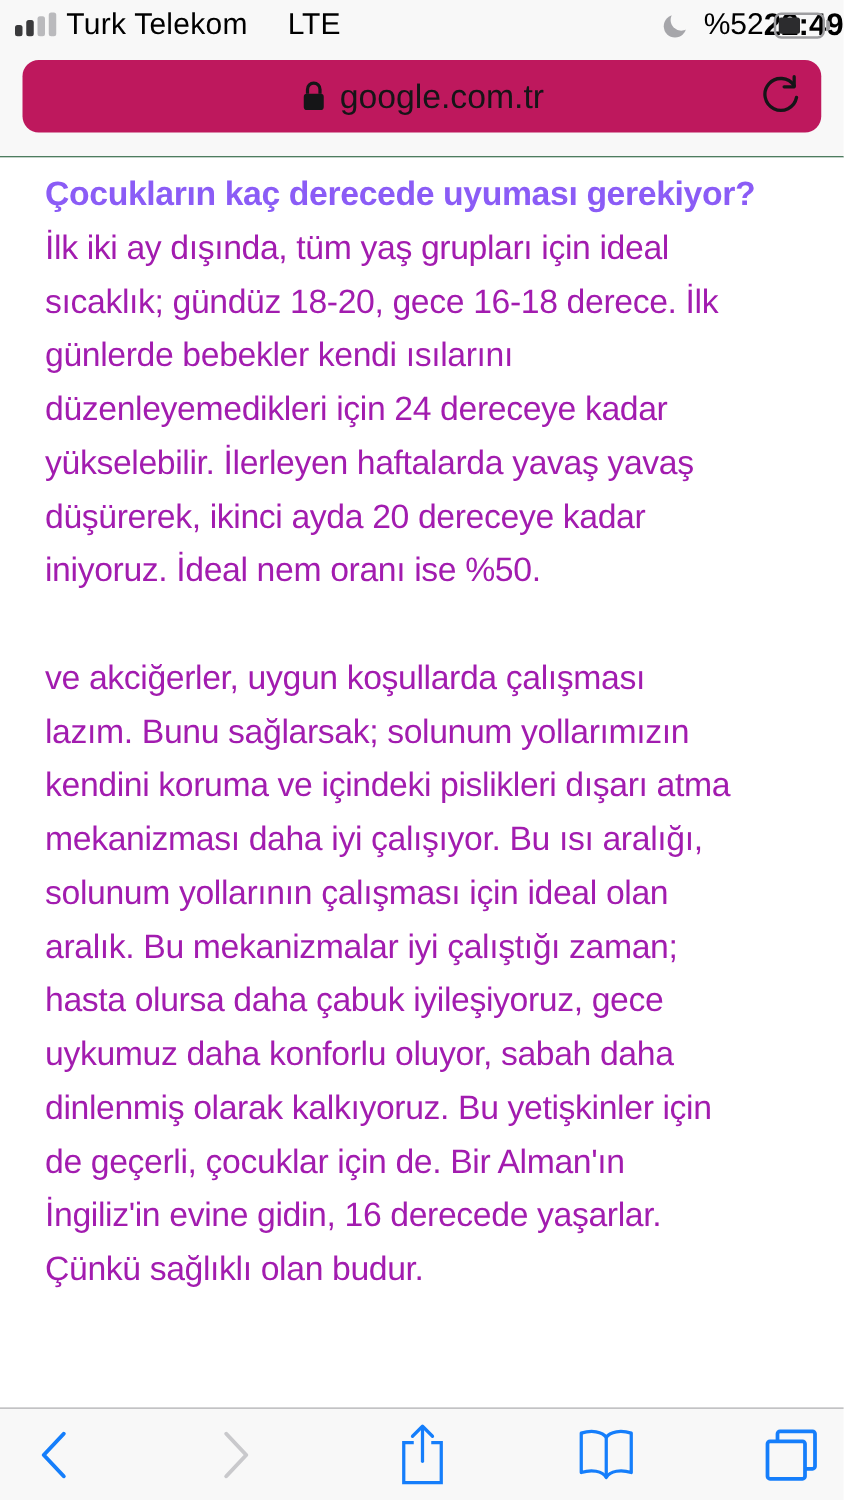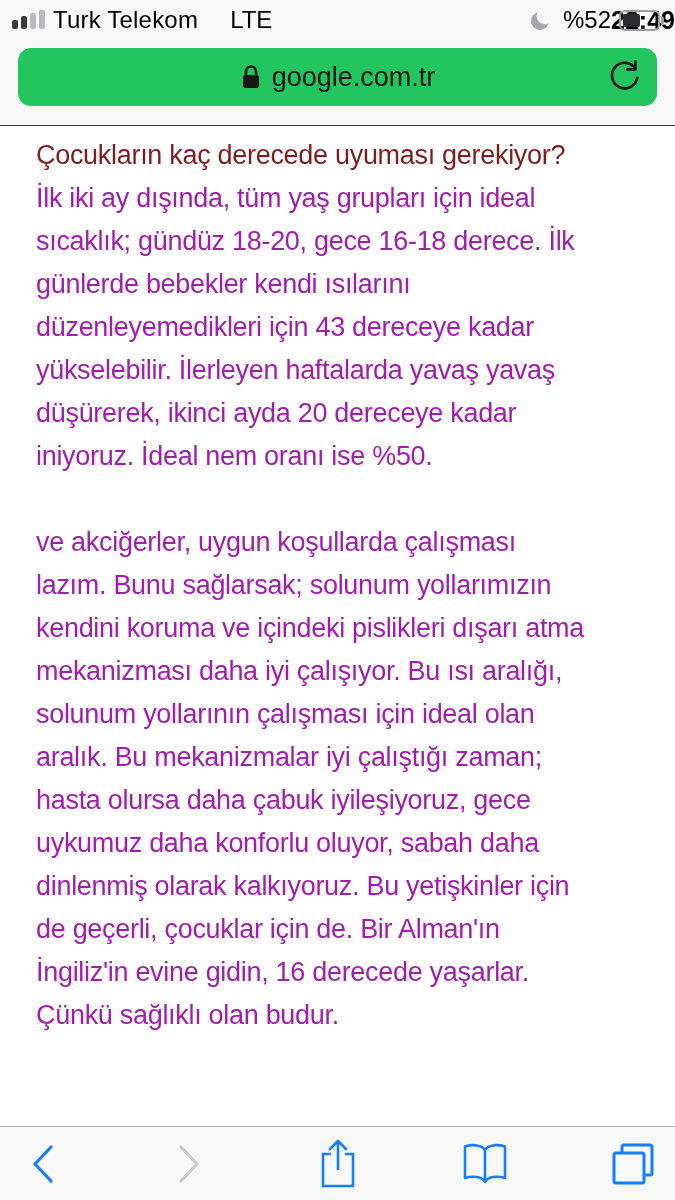--- a/index.html
+++ b/index.html
@@ -48,39 +48,39 @@
     display:flex; align-items:center; padding:2px; box-sizing:border-box;
   }
   .battery-fill { width:52%; height:13px; background:#2c2c2e; border-radius:2px; }
   .battery-nub {
     width:3px; height:9px; background:#9d9da0;
     border-radius:0 3px 3px 0; margin-left:1px;
   }
 
   .url-row { padding:8px 18px 19px; }
   .url-bar {
-    position:relative; height:58px; background:#22c55e; border-radius:13px;
+    position:relative; height:58px; background:#be185d; border-radius:13px;
     display:flex; align-items:center; justify-content:center; gap:10px;
   }
   .domain { font-size:27px; color:#151517; }
   .refresh-btn {
     position:absolute; right:14px; top:50%; transform:translateY(-50%);
     width:38px; height:38px; display:flex; align-items:center; justify-content:center;
   }
 
   
   .page {
     flex:1 1 auto; background:#ffffff; overflow:hidden;
     padding:8px 36px 0;
   }
   .line {
     height:43px; line-height:43px; white-space:nowrap;
     font-size:27px; letter-spacing:-0.3px; color:#a21caf;
   }
-  .heading { font-weight:400; color:#7f1d1d; }
+  .heading { font-weight:700; color:#8b5cf6; }
   .spacer { height:43px; }
 
   
   .toolbar {
     flex:0 0 auto; height:74px; background:#f8f8f8;
     border-top:1px solid #b0b0b2;
     display:flex; align-items:center; justify-content:space-between;
     padding:0 16px 0 16px; box-sizing:border-box;
   }
   .tb-btn {
@@ -138,21 +138,21 @@
         </div>
       </div>
     </div>
   </div>
 
   <div class="page">
     <div class="line heading">Çocukların kaç derecede uyuması gerekiyor?</div>
     <div class="line">İlk iki ay dışında, tüm yaş grupları için ideal</div>
     <div class="line">sıcaklık; gündüz 18-20, gece 16-18 derece. İlk</div>
     <div class="line">günlerde bebekler kendi ısılarını</div>
-    <div class="line">düzenleyemedikleri için 43 dereceye kadar</div>
+    <div class="line">düzenleyemedikleri için 24 dereceye kadar</div>
     <div class="line">yükselebilir. İlerleyen haftalarda yavaş yavaş</div>
     <div class="line">düşürerek, ikinci ayda 20 dereceye kadar</div>
     <div class="line">iniyoruz. İdeal nem oranı ise %50.</div>
     <div class="spacer"></div>
     <div class="line">ve akciğerler, uygun koşullarda çalışması</div>
     <div class="line">lazım. Bunu sağlarsak; solunum yollarımızın</div>
     <div class="line">kendini koruma ve içindeki pislikleri dışarı atma</div>
     <div class="line">mekanizması daha iyi çalışıyor. Bu ısı aralığı,</div>
     <div class="line">solunum yollarının çalışması için ideal olan</div>
     <div class="line">aralık. Bu mekanizmalar iyi çalıştığı zaman;</div>

